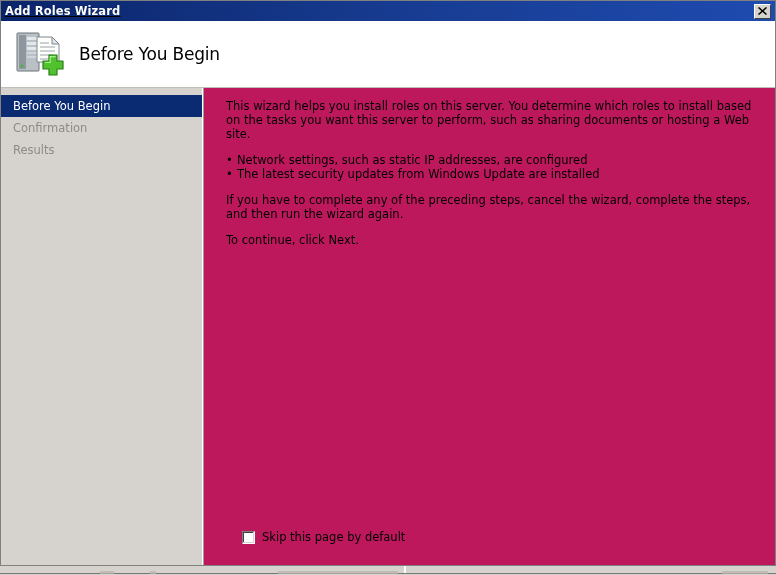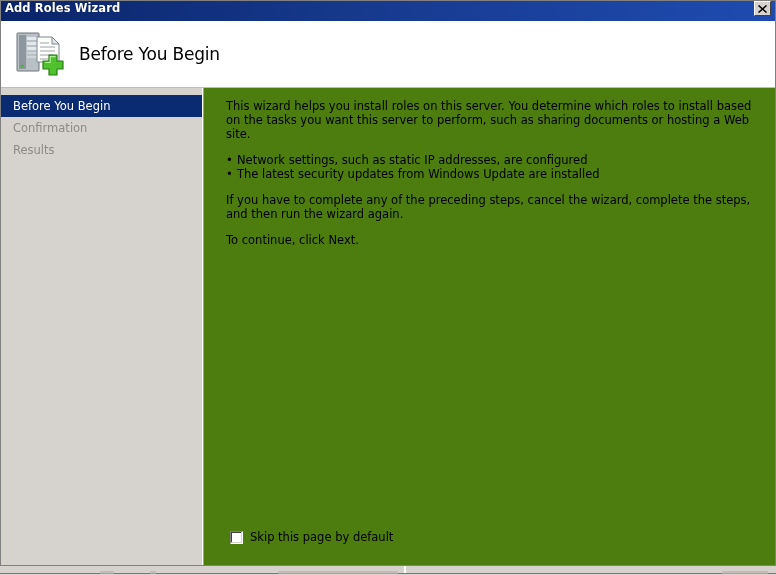--- a/index.html
+++ b/index.html
@@ -24,24 +24,25 @@
     border: 1px solid #808080;
     box-sizing: border-box;
     overflow: hidden;
   }
 
   
   #titlebar {
     height: 20px;
     background: linear-gradient(to right, #0a246a 0%, #16398c 45%, #1f4bb0 100%);
     display: flex;
-    align-items: flex-start;
+    align-items: center;
     padding: 0 2px 0 4px;
     box-sizing: border-box;
     position: relative;
+    text-decoration: underline;
   }
   #titlebar-text {
     color: #ffffff;
     font-weight: bold;
     font-size: 11.5px;
     letter-spacing: 0.1px;
     flex: 1;
     white-space: nowrap;
     overflow: hidden;
     text-shadow: 0 0 1px rgba(0,0,0,.4);
@@ -116,21 +117,21 @@
     background: #0a2a72;
     color: #ffffff;
   }
   .side-item.disabled {
     color: #8e8b86;
   }
 
   
   #content-pane {
     flex: 1;
-    background: #4d7c0f;
+    background: #be185d;
     position: relative;
     border-left: 1px solid #a0a0a0;
     box-sizing: border-box;
     padding: 11px 14px 0 22px;
   }
   #content-pane p {
     margin: 0 0 12px 0;
     font-size: 11.5px;
     line-height: 14px;
     color: #000;
@@ -150,21 +151,21 @@
   }
   #bullet-list li:before {
     content: "\2022";
     position: absolute;
     left: 0; top: 0;
   }
 
   
   #skip-row {
     position: absolute;
-    left: 26px;
+    left: 38px;
     bottom: 22px;
     display: flex;
     align-items: center;
     cursor: default;
   }
   #skip-checkbox {
     width: 13px; height: 13px;
     background: #ffffff;
     border-top: 1px solid #808080;
     border-left: 1px solid #808080;

